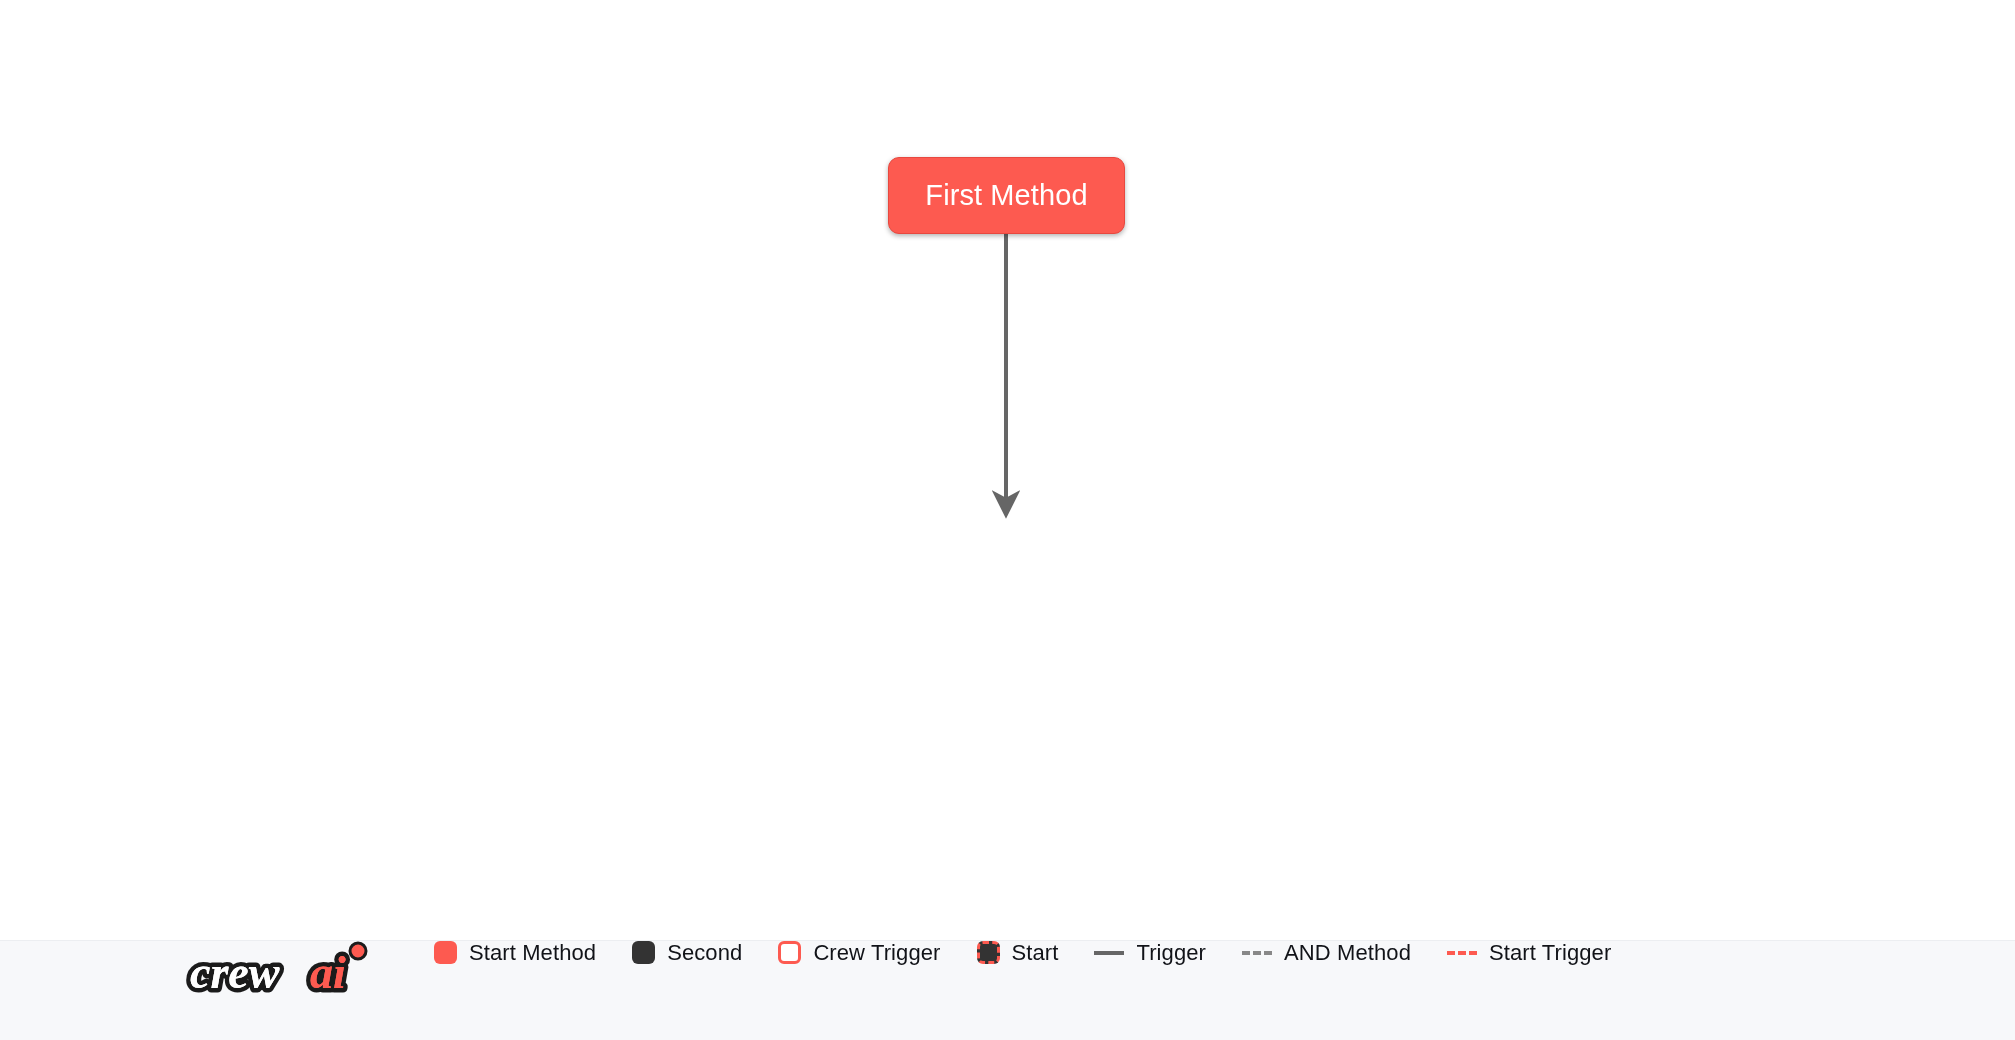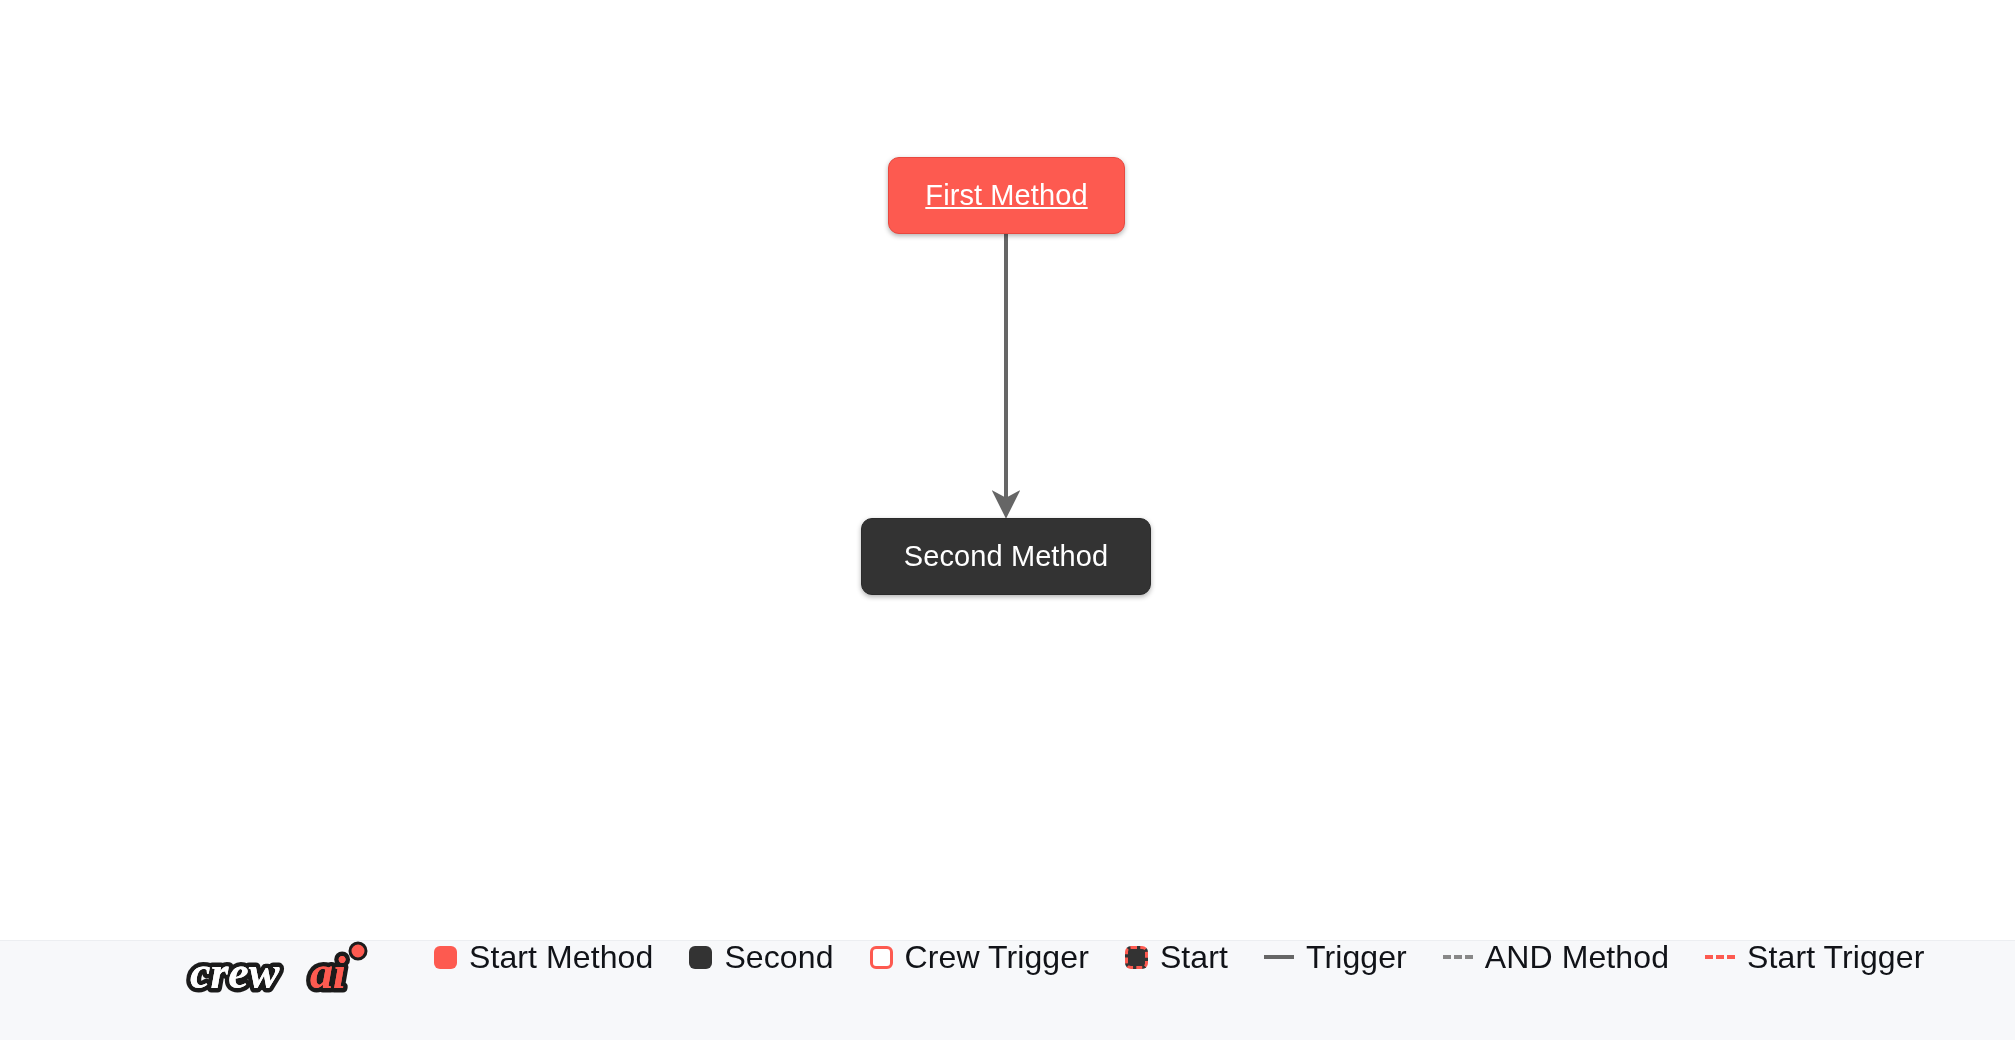--- a/index.html
+++ b/index.html
@@ -98,21 +98,21 @@
   }
 
   .legend-item {
     display: flex;
     align-items: center;
     gap: 12px;
     white-space: nowrap;
   }
 
   .legend-label {
-    font-size: 32px;
+    font-size: 22px;
     color: #111318;
     line-height: 1;
     letter-spacing: 0.1px;
   }
 
   .swatch {
     width: 23px;
     height: 23px;
     border-radius: 6px;
     box-sizing: border-box;
@@ -144,27 +144,24 @@
 
     <svg id="edges-layer" width="2015" height="940" viewBox="0 0 2015 940">
       <defs>
         <marker id="arrow-trigger" viewBox="0 0 12 12" refX="9.6" refY="6" markerWidth="7.2" markerHeight="7.2" orient="auto-start-reverse">
           <path d="M 0 0 L 12 6 L 0 12 L 3.2 6 z" fill="#666666"></path>
         </marker>
       </defs>
       <line x1="1006" y1="234" x2="1006" y2="513" stroke="#666666" stroke-width="4" marker-end="url(#arrow-trigger)"></line>
     </svg>
 
-    <div class="node node-start" style="left:888px; top:157px; width:237px; height:77px;text-decoration:underline;">
+    <div class="node node-start" style="left:888px; top:157px; width:237px; height:77px;">
       <span>First Method</span>
     </div>
 
-    <div class="node node-method" style="left:861px; top:518px; width:290px; height:77px;">
-      <span>Second Method</span>
-    </div>
 
   </div>
 
   <div id="legend">
 
     <div id="legend-logo">
       <svg viewBox="0 0 218 64" width="218" height="64">
         <g font-family="'Liberation Serif', serif" font-size="46" font-style="italic" font-weight="bold">
           <text x="4" y="47" fill="#ffffff" stroke="#1b1b1b" stroke-width="9" stroke-linejoin="round" paint-order="stroke">crew</text>
           <text x="4" y="47" fill="#ffffff">crew</text>

